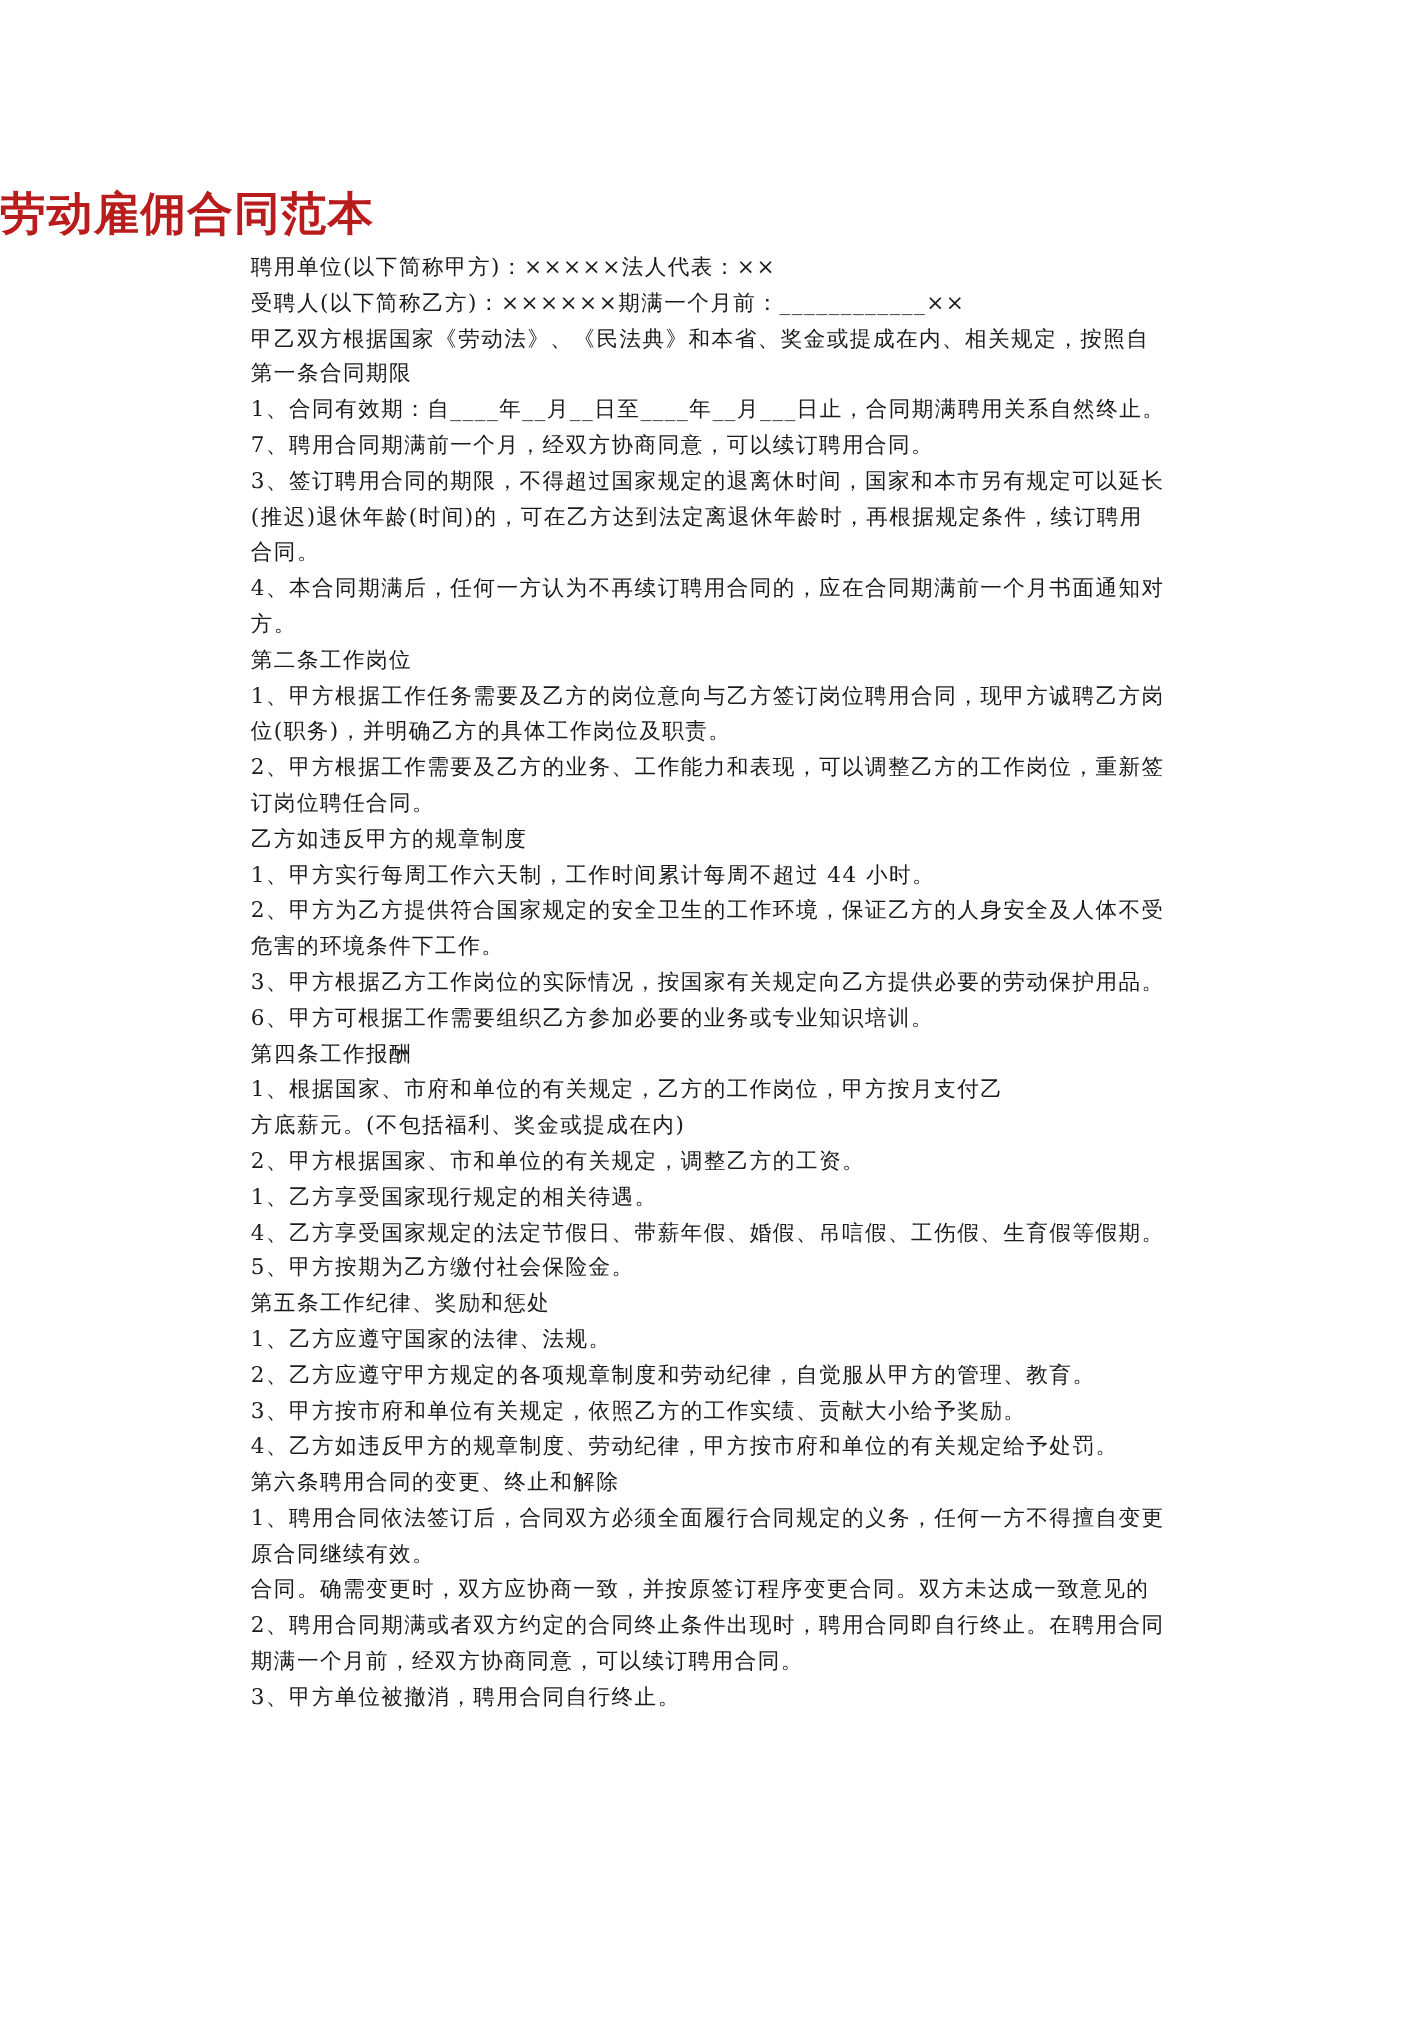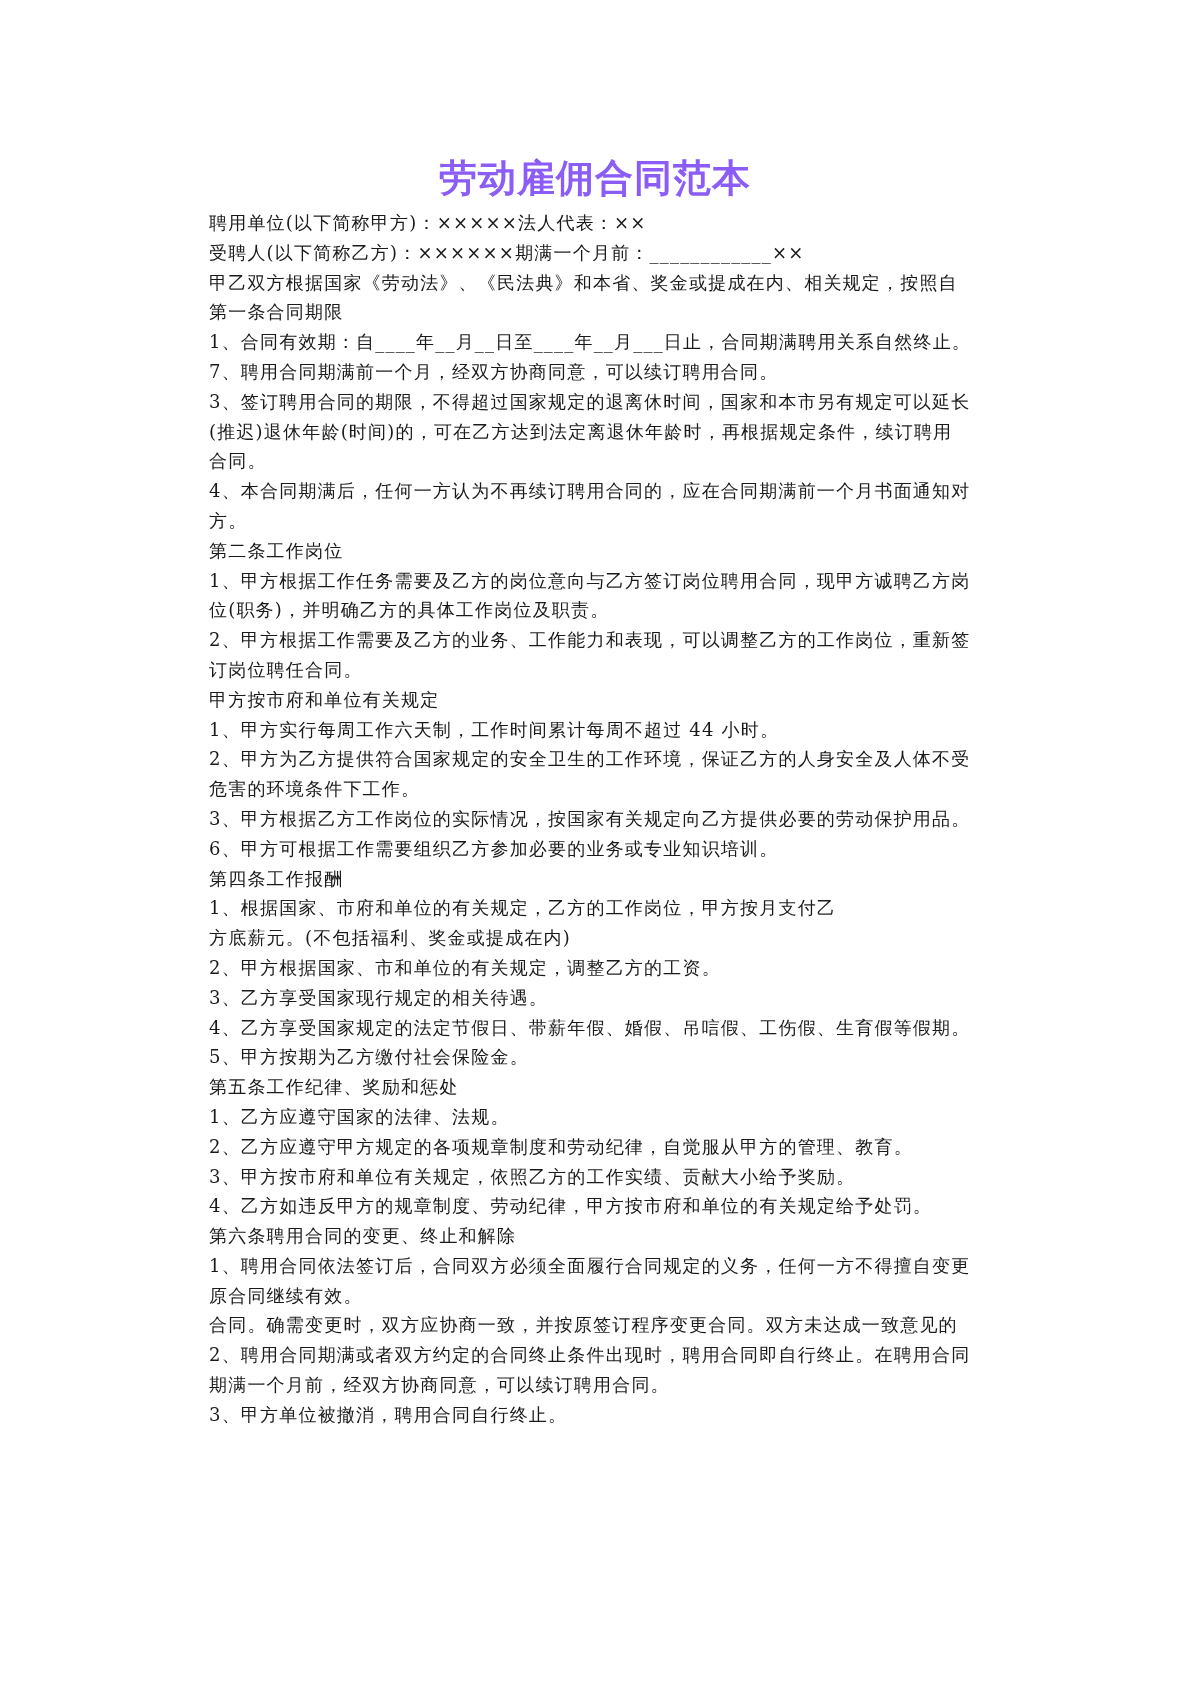--- a/index.html
+++ b/index.html
@@ -1,23 +1,23 @@
 <!DOCTYPE html>
 <html><head>
   <meta charset="utf-8">
   <style>
     html, body { margin: 0; padding: 0; background: #ffffff; }
     body { width: 1190px; height: 1683px; position: relative; overflow: hidden; }
     .page {
       position: absolute; left: 0; top: 0; width: 1190px; height: 1683px; background: #ffffff;
     }
     .title {
-      position: absolute; left: 0; top: 150px; width: 1190px; text-align: center;
+      position: absolute; left: 0; top: 150px; width: 1190px; text-align: left;
       font-family: "DejaVu Serif", "Liberation Serif", serif;
-      font-size: 38px; font-weight: bold; color: #8b5cf6; line-height: 56px;
+      font-size: 38px; font-weight: bold; color: #b91c1c; line-height: 56px;
       letter-spacing: 1px;
     }
     .body {
       position: absolute; left: 181px; top: 208px; width: 780px;
       font-family: "DejaVu Serif", "Liberation Serif", serif;
       font-size: 18px; color: #1a1a1a; line-height: 29.8px;
       letter-spacing: 1.2px;
       margin-left: 28px;
     }
     .line { white-space: nowrap; height: 29.8px; }
@@ -37,31 +37,31 @@
     <div class="line">3、签订聘用合同的期限，不得超过国家规定的退离休时间，国家和本市另有规定可以延长</div>
     <div class="line">(推迟)退休年龄(时间)的，可在乙方达到法定离退休年龄时，再根据规定条件，续订聘用</div>
     <div class="line">合同。</div>
     <div class="line">4、本合同期满后，任何一方认为不再续订聘用合同的，应在合同期满前一个月书面通知对</div>
     <div class="line">方。</div>
     <div class="line">第二条工作岗位</div>
     <div class="line">1、甲方根据工作任务需要及乙方的岗位意向与乙方签订岗位聘用合同，现甲方诚聘乙方岗</div>
     <div class="line">位(职务)，并明确乙方的具体工作岗位及职责。</div>
     <div class="line">2、甲方根据工作需要及乙方的业务、工作能力和表现，可以调整乙方的工作岗位，重新签</div>
     <div class="line">订岗位聘任合同。</div>
-    <div class="line">甲方按市府和单位有关规定</div>
+    <div class="line">乙方如违反甲方的规章制度</div>
     <div class="line">1、甲方实行每周工作六天制，工作时间累计每周不超过 44 小时。</div>
     <div class="line">2、甲方为乙方提供符合国家规定的安全卫生的工作环境，保证乙方的人身安全及人体不受</div>
     <div class="line">危害的环境条件下工作。</div>
     <div class="line">3、甲方根据乙方工作岗位的实际情况，按国家有关规定向乙方提供必要的劳动保护用品。</div>
     <div class="line">6、甲方可根据工作需要组织乙方参加必要的业务或专业知识培训。</div>
     <div class="line">第四条工作报酬</div>
     <div class="line">1、根据国家、市府和单位的有关规定，乙方的工作岗位，甲方按月支付乙</div>
     <div class="line">方底薪元。(不包括福利、奖金或提成在内)</div>
     <div class="line">2、甲方根据国家、市和单位的有关规定，调整乙方的工资。</div>
-    <div class="line">3、乙方享受国家现行规定的相关待遇。</div>
+    <div class="line">1、乙方享受国家现行规定的相关待遇。</div>
     <div class="line">4、乙方享受国家规定的法定节假日、带薪年假、婚假、吊唁假、工伤假、生育假等假期。</div>
     <div class="line">5、甲方按期为乙方缴付社会保险金。</div>
     <div class="line">第五条工作纪律、奖励和惩处</div>
     <div class="line">1、乙方应遵守国家的法律、法规。</div>
     <div class="line">2、乙方应遵守甲方规定的各项规章制度和劳动纪律，自觉服从甲方的管理、教育。</div>
     <div class="line">3、甲方按市府和单位有关规定，依照乙方的工作实绩、贡献大小给予奖励。</div>
     <div class="line">4、乙方如违反甲方的规章制度、劳动纪律，甲方按市府和单位的有关规定给予处罚。</div>
     <div class="line">第六条聘用合同的变更、终止和解除</div>
     <div class="line">1、聘用合同依法签订后，合同双方必须全面履行合同规定的义务，任何一方不得擅自变更</div>
     <div class="line">原合同继续有效。</div>

